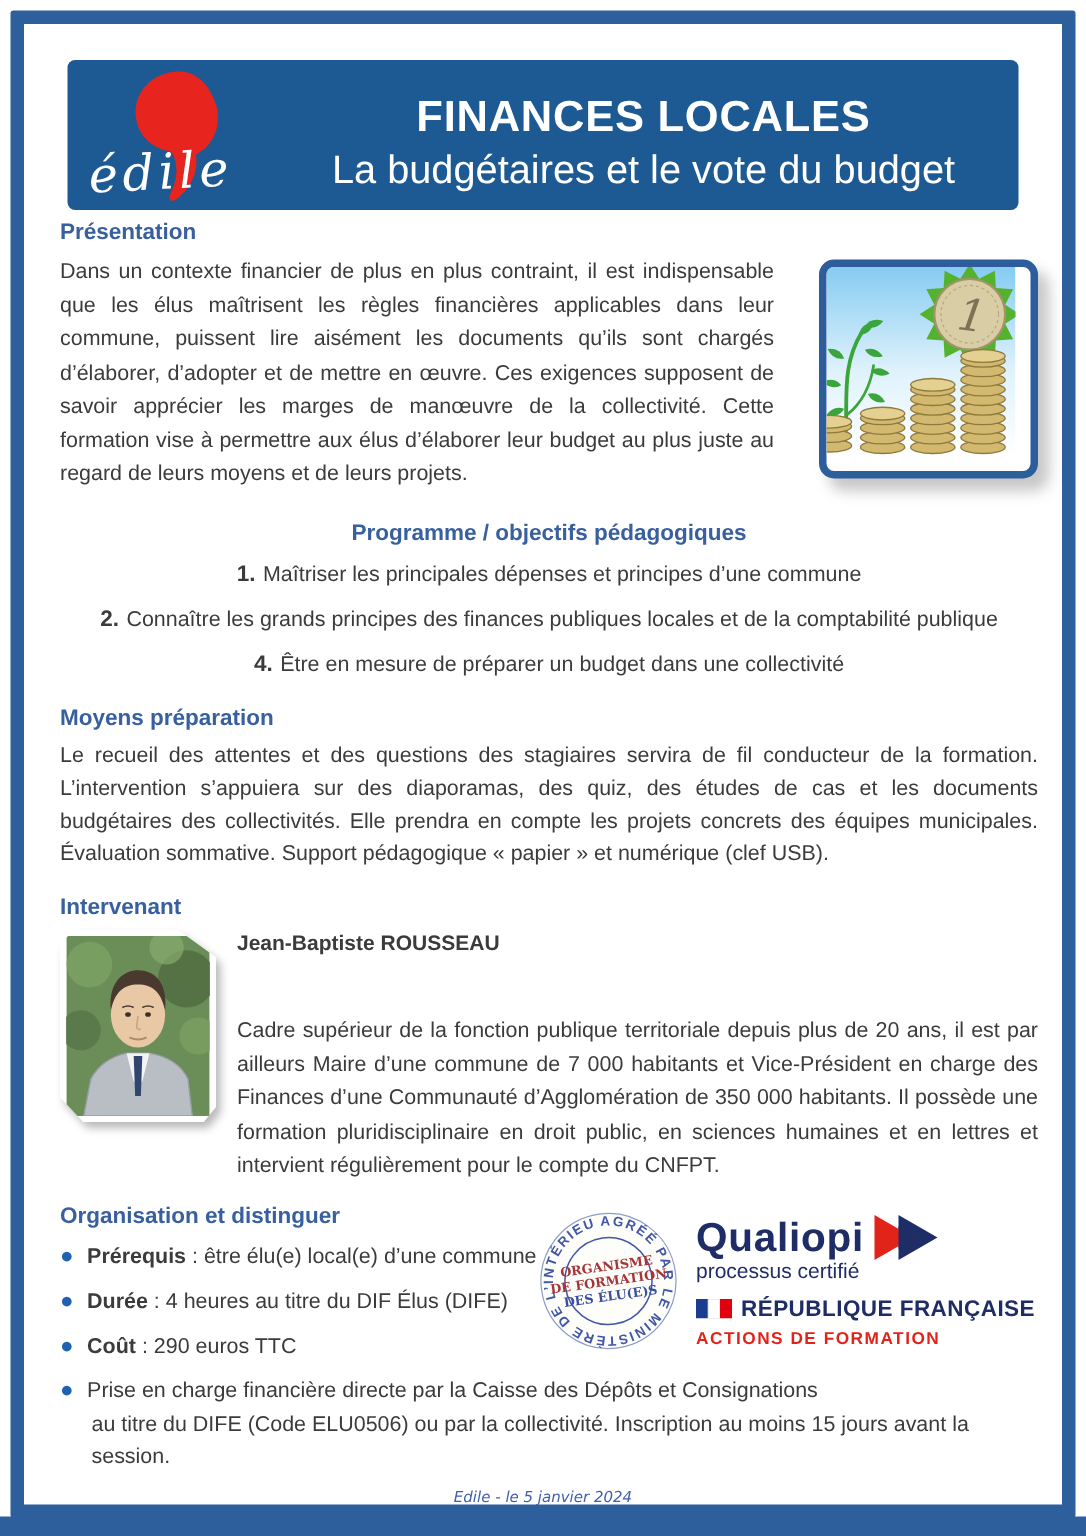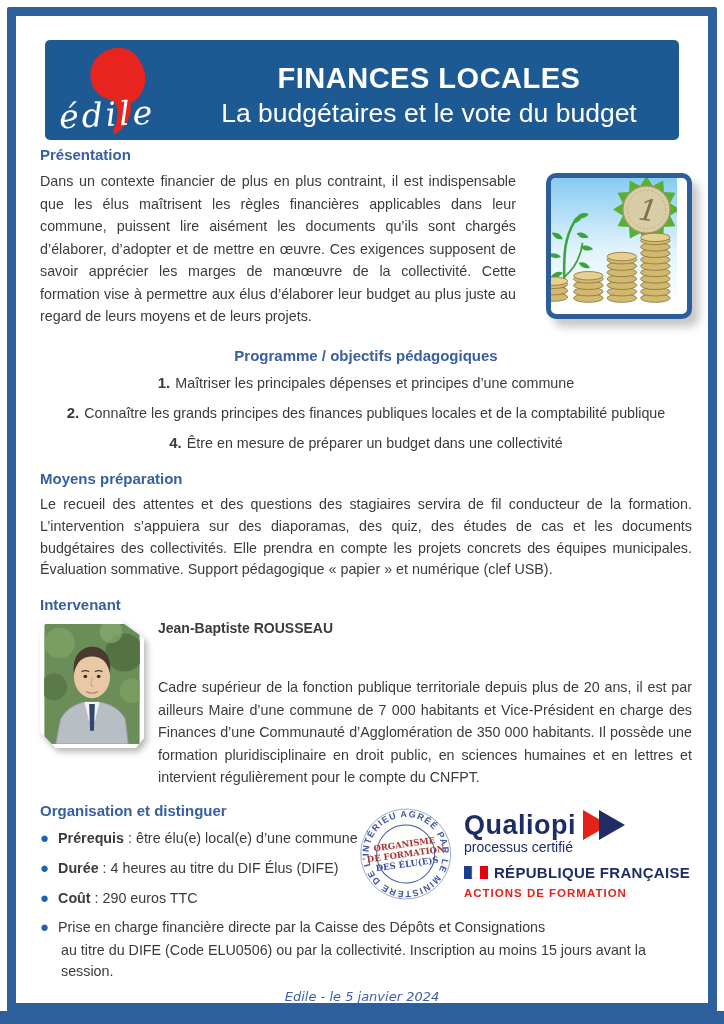--- a/index.html
+++ b/index.html
@@ -56,21 +56,21 @@
   .stamp{transform:rotate(-8deg);}
   .q-col{display:flex;flex-direction:column;align-items:flex-start;}
   .q-row{display:flex;align-items:center;}
   .q-name{font-size:27px;font-weight:bold;color:#1f2d66;letter-spacing:0.5px;}
   .q-sub{font-size:14px;color:#1f2d66;margin-top:-3px;}
   .rf-row{display:flex;align-items:center;gap:6px;margin-top:9px;}
   .rf-text{font-size:15px;font-weight:bold;color:#1f2d66;letter-spacing:0.3px;}
   .actions-text{font-size:11.5px;font-weight:bold;color:#e2231a;letter-spacing:1px;margin-top:6px;}
 
   .footer{position:absolute;left:0;right:0;bottom:20px;text-align:center;
-    color:#3f5fae;font-size:13px;font-style:italic;z-index:2;font-family:"DejaVu Sans",sans-serif;}
+    color:#3f5fae;font-size:10px;font-style:italic;z-index:2;font-family:"DejaVu Sans",sans-serif;}
 </style>
 </head>
 <body>
 
 <div class="frame"></div>
 <div class="bottom-bar"></div>
 
 <div class="banner">
   <div class="logo-area">
     <svg class="cap-svg" width="70" height="92" viewBox="0 0 70 95">

